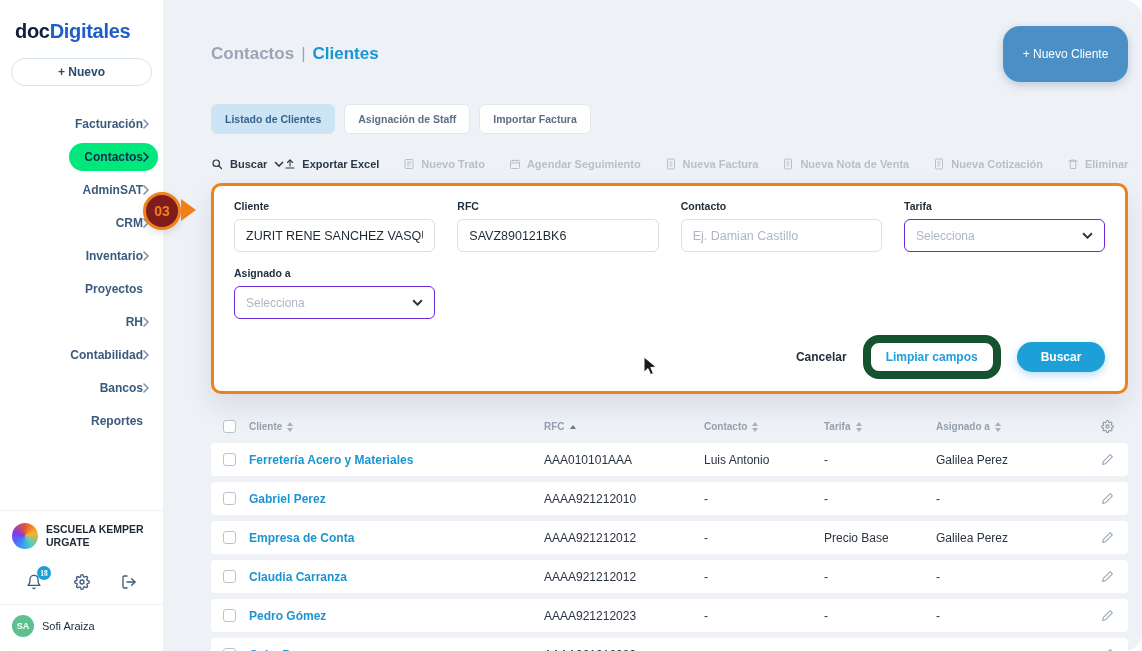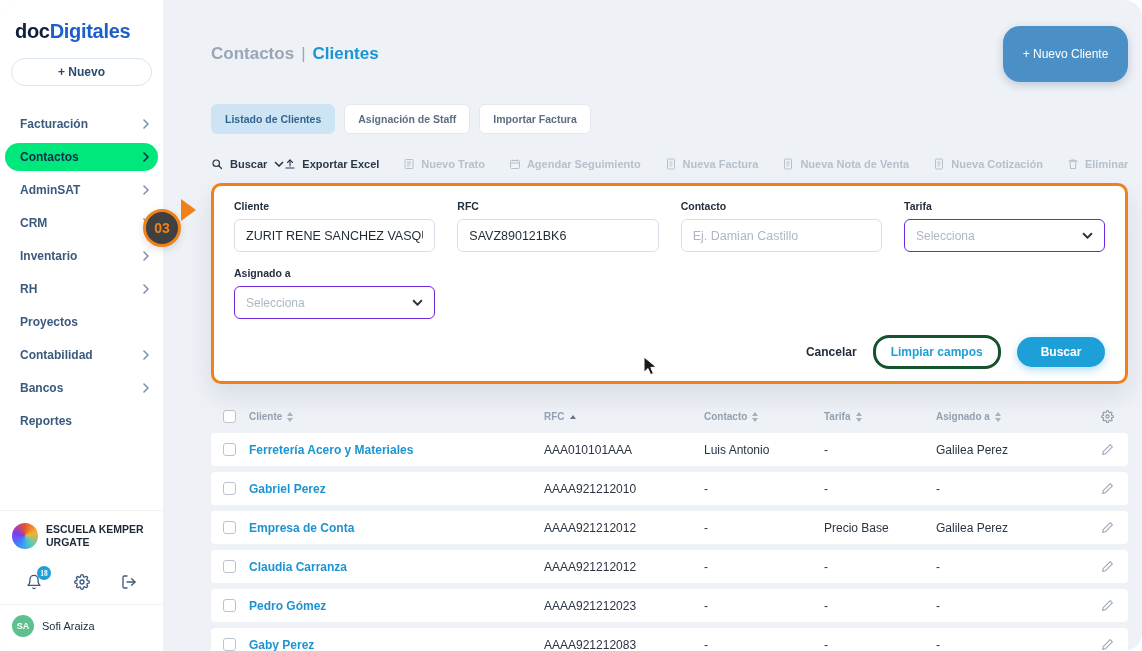--- a/index.html
+++ b/index.html
@@ -7,21 +7,21 @@
   body { width:1142px; height:651px; overflow:hidden; font-family:"Liberation Sans", sans-serif; }
 
   .app { width:1142px; height:651px; border-radius:18px; overflow:hidden; display:flex; background:#eef1f6; position:relative; }
 
   
   .sidebar { width:163px; min-width:163px; background:#fff; display:flex; flex-direction:column; padding-top:20px; }
   .logo { padding:0 15px; font-size:20px; font-weight:800; letter-spacing:-0.3px; white-space:nowrap; }
   .logo-doc { color:#101f3c; }
   .logo-dig { color:#1d5ecb; }
   .btn-nuevo { margin:15px 11px 0; height:28px; border:1px solid #d8e4f0; border-radius:15px; background:#fff; color:#274b6e; font-weight:700; font-size:12px; display:flex; align-items:center; justify-content:center; cursor:pointer; font-family:inherit; }
-  .menu { margin-top:24px; display:flex; flex-direction:column; gap:5px; }
+  .menu { margin-top:24px; display:flex; flex-direction:column; gap:5px;align-items:flex-end; }
   .side-item { display:flex; align-items:center; justify-content:space-between; padding:7px 14px 7px 20px; font-size:12px; font-weight:700; color:#3b5a7d; cursor:pointer; }
   .side-item .chev { color:#7d93a9; display:flex; align-items:center; }
   .side-item.active { background:#00e87b; border-radius:16px; margin:0 5px; padding-left:15px; padding-right:9px; color:#0b2e4e; }
   .side-item.active .chev { color:#0b2e4e; }
   .sidebar-bottom { margin-top:auto; }
   .account { display:flex; align-items:center; gap:8px; padding:12px 12px; border-top:1px solid #eef1f5; cursor:pointer; }
   .avatar-multi { width:26px; height:26px; border-radius:50%; background:conic-gradient(#e4572e,#f7b32b,#4ecdc4,#3a86ff,#8338ec,#e4572e); flex-shrink:0; }
   .account-name { font-size:10.5px; font-weight:700; color:#1c2938; line-height:1.3; }
   .icons-row { display:flex; justify-content:space-between; align-items:center; padding:12px 26px 14px;font-family:Liberation Serif, serif; }
   .icon-btn { position:relative; cursor:pointer; display:flex; color:#3c5a7d; }
@@ -46,32 +46,32 @@
   .toolbar { display:flex; align-items:center; margin-top:24px; font-size:11px; }
   .tb-search { display:flex; align-items:center; gap:7px; color:#2a3949; font-weight:700; cursor:pointer; }
   .tb-actions { margin-left:auto; display:flex; align-items:center; gap:24px; }
   .tb-item { display:flex; align-items:center; gap:6px; font-weight:700; cursor:pointer; white-space:nowrap; }
   .tb-export { color:#2a3949; }
   .tb-disabled { color:#b6c0cb; cursor:default; }
   .tb-icon { display:flex; }
 
   
   .panel { position:relative; margin-top:13px; background:#fff; border:3px solid #f08119; border-radius:10px; padding:14px 20px 12px; box-shadow:0 12px 26px rgba(25,45,75,.10); }
-  .step-badge { position:absolute; left:-71px; top:23px; width:38px; height:38px; border-radius:50%; background:#404040; border:3px solid #f08119; color:#f08119; font-size:14px; font-weight:800; display:flex; align-items:center; justify-content:center; box-shadow:0 3px 8px rgba(0,0,0,.12); }
+  .step-badge { position:absolute; left:-71px; top:6px; width:38px; height:38px; border-radius:50%; background:#7f1d1d; border:3px solid #f08119; color:#f08119; font-size:14px; font-weight:800; display:flex; align-items:center; justify-content:center; box-shadow:0 3px 8px rgba(0,0,0,.12); }
   .step-arrow { position:absolute; left:-33px; top:13px; width:0; height:0; border-left:15px solid #f08119; border-top:11px solid transparent; border-bottom:11px solid transparent; }
   .fgrid { display:grid; grid-template-columns:repeat(4,1fr); column-gap:22px; }
   .f-label { font-size:10.5px; font-weight:700; color:#23303f; display:block; margin-bottom:7px; }
   .f-input { width:100%; height:33px; border:1px solid #d9dfe7; border-radius:6px; padding:0 11px; font-size:12.5px; color:#1f2a36; background:#fff; font-family:inherit; outline:none; }
   .f-input::placeholder { color:#adb7c3; }
   .f-select { height:33px; border:1px solid #6d28d9; border-radius:6px; padding:0 11px; display:flex; align-items:center; justify-content:space-between; cursor:pointer; background:#fff; }
   .f-select .ph { font-size:12px; color:#adb7c3; }
   .row2 { margin-top:15px; }
   .panel-actions { display:flex; justify-content:flex-end; align-items:center; gap:16px; margin-top:16px; }
   .btn-cancel { background:none; border:none; font-size:12px; font-weight:700; color:#222e3b; cursor:pointer; font-family:inherit; }
-  .btn-clear { background:#fff; border:3px solid #14532d; color:#1d9fd8; border-radius:16px; padding:7px 15px; font-size:12px; font-weight:700; cursor:pointer; font-family:inherit; }
+  .btn-clear { background:#fff; border:8px solid #14532d; color:#1d9fd8; border-radius:16px; padding:7px 15px; font-size:12px; font-weight:700; cursor:pointer; font-family:inherit; }
   .btn-search { background:#1d9fd8; border:none; color:#fff; border-radius:16px; padding:8px 24px; font-size:12px; font-weight:700; cursor:pointer; box-shadow:0 3px 8px rgba(29,159,216,.35); font-family:inherit; }
 
   
   .table { margin-top:26px; }
   .thead { display:grid; grid-template-columns:38px 295px 160px 120px 112px 132px 1fr; align-items:center; padding-bottom:10px; font-size:10px; font-weight:700; color:#95a1b0; }
   .th { display:flex; align-items:center; gap:5px; cursor:pointer; }
   .sort { display:inline-flex; flex-direction:column; gap:2px; }
   .sort-up { width:0; height:0; border-left:3px solid transparent; border-right:3px solid transparent; border-bottom:4px solid #a8b2be; }
   .sort-down { width:0; height:0; border-left:3px solid transparent; border-right:3px solid transparent; border-top:4px solid #a8b2be; }
   .sort-active .sort-up { border-bottom-color:#66758a; }
@@ -129,30 +129,30 @@
         </div>
         <div class="side-item">
           <span>Inventario</span>
           <span class="chev">
             <svg width="6" height="10" viewBox="0 0 6 10" fill="none" stroke="currentColor" stroke-width="1.6" stroke-linecap="round" stroke-linejoin="round">
               <path d="M1 1l4 4-4 4"></path>
             </svg>
           </span>
         </div>
         <div class="side-item">
-          <span>RH</span>
-          <span class="chev">
-            <svg width="6" height="10" viewBox="0 0 6 10" fill="none" stroke="currentColor" stroke-width="1.6" stroke-linecap="round" stroke-linejoin="round">
-              <path d="M1 1l4 4-4 4"></path>
-            </svg>
-          </span>
-        </div>
-        <div class="side-item">
           <span>Proyectos</span>
           <span class="chev" style="visibility: hidden;">
+            <svg width="6" height="10" viewBox="0 0 6 10" fill="none" stroke="currentColor" stroke-width="1.6" stroke-linecap="round" stroke-linejoin="round">
+              <path d="M1 1l4 4-4 4"></path>
+            </svg>
+          </span>
+        </div>
+        <div class="side-item">
+          <span>RH</span>
+          <span class="chev">
             <svg width="6" height="10" viewBox="0 0 6 10" fill="none" stroke="currentColor" stroke-width="1.6" stroke-linecap="round" stroke-linejoin="round">
               <path d="M1 1l4 4-4 4"></path>
             </svg>
           </span>
         </div>
         <div class="side-item">
           <span>Contabilidad</span>
           <span class="chev">
             <svg width="6" height="10" viewBox="0 0 6 10" fill="none" stroke="currentColor" stroke-width="1.6" stroke-linecap="round" stroke-linejoin="round">
               <path d="M1 1l4 4-4 4"></path>

